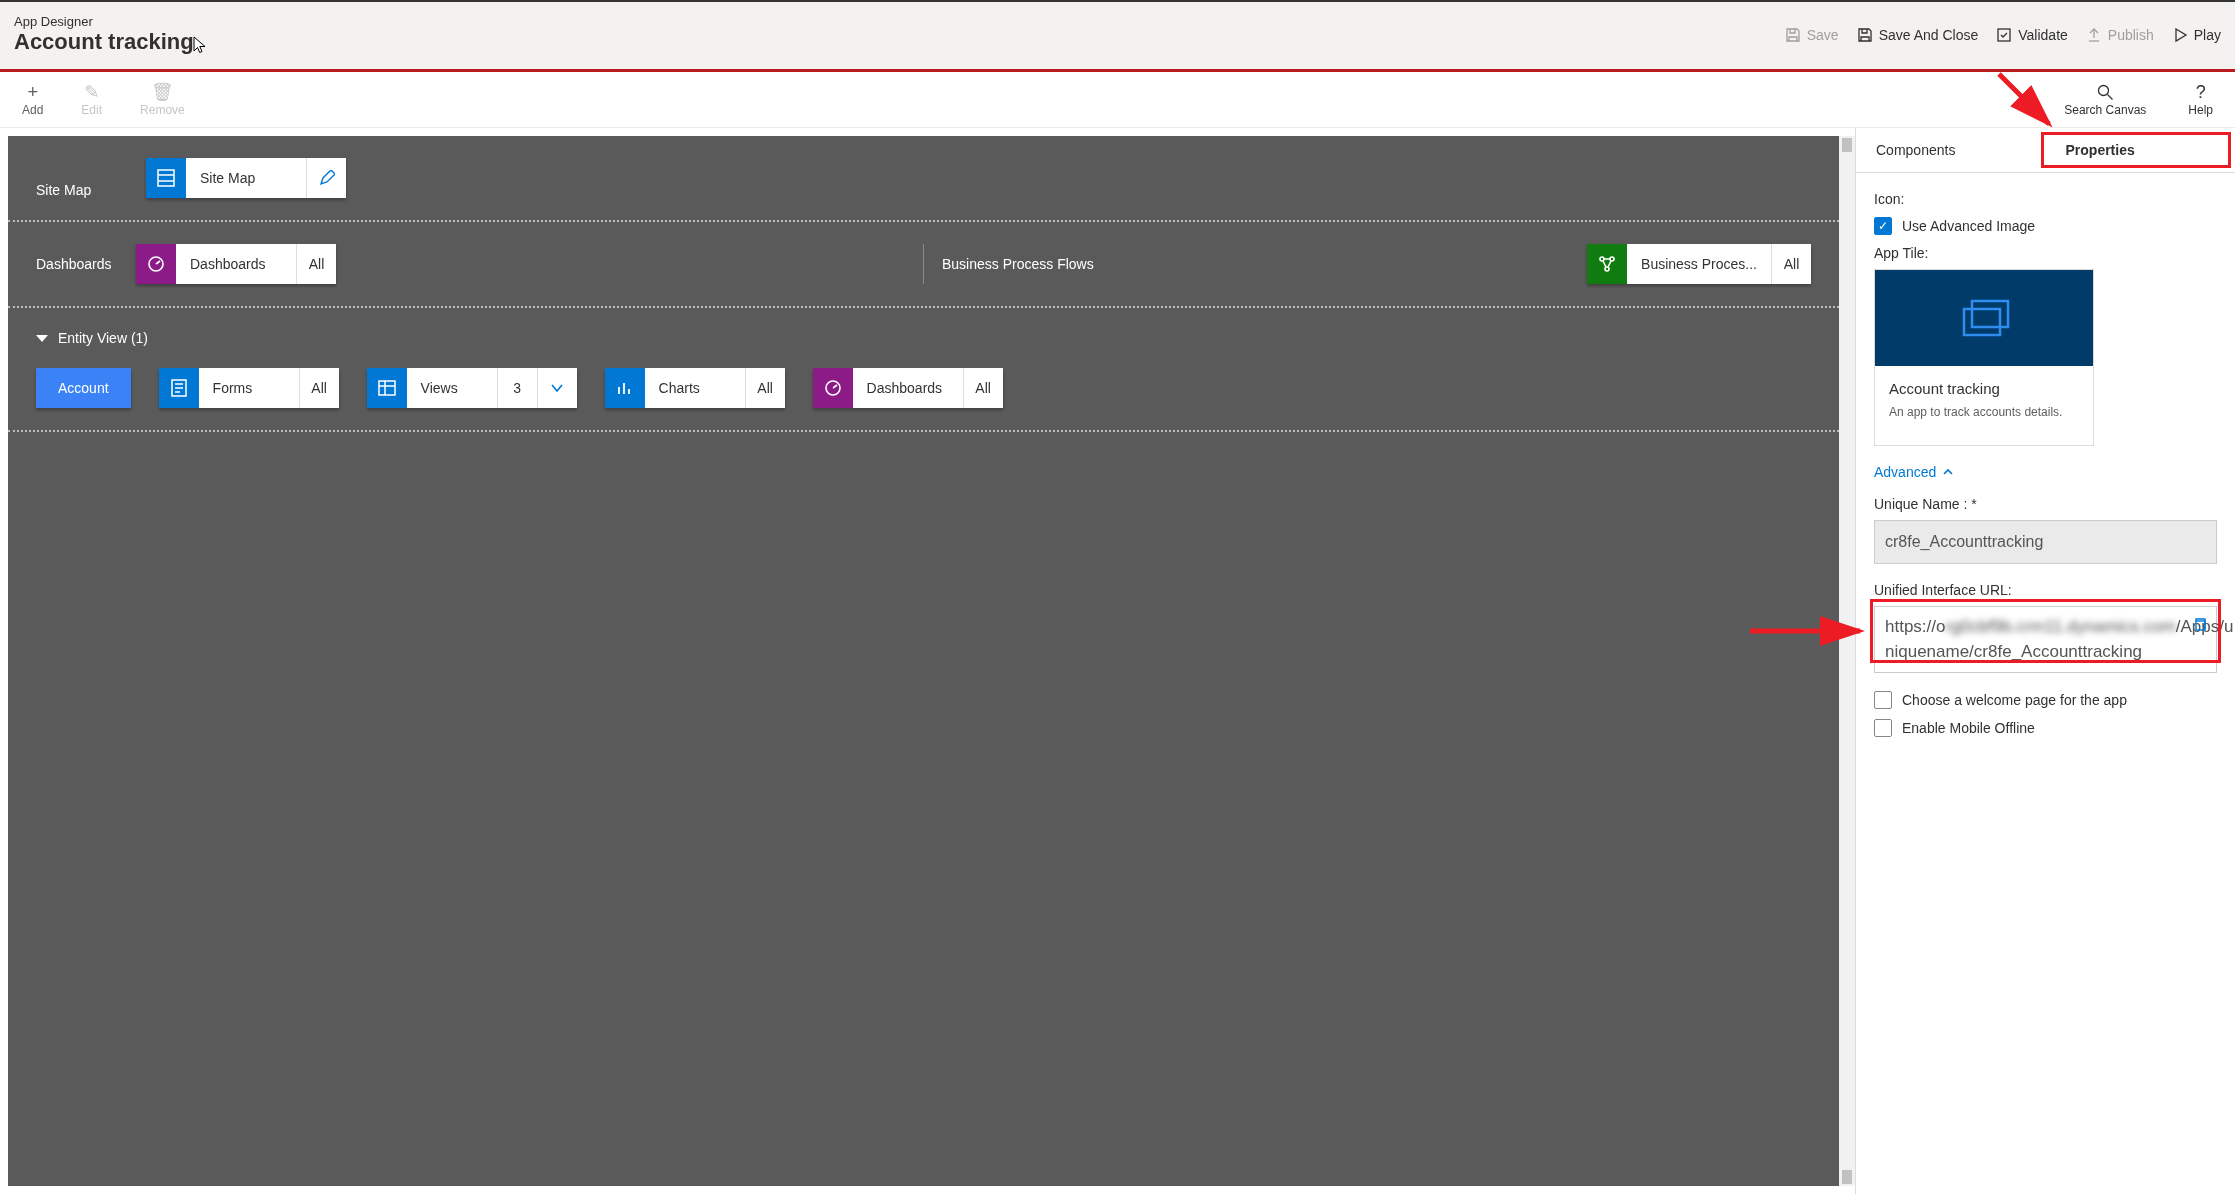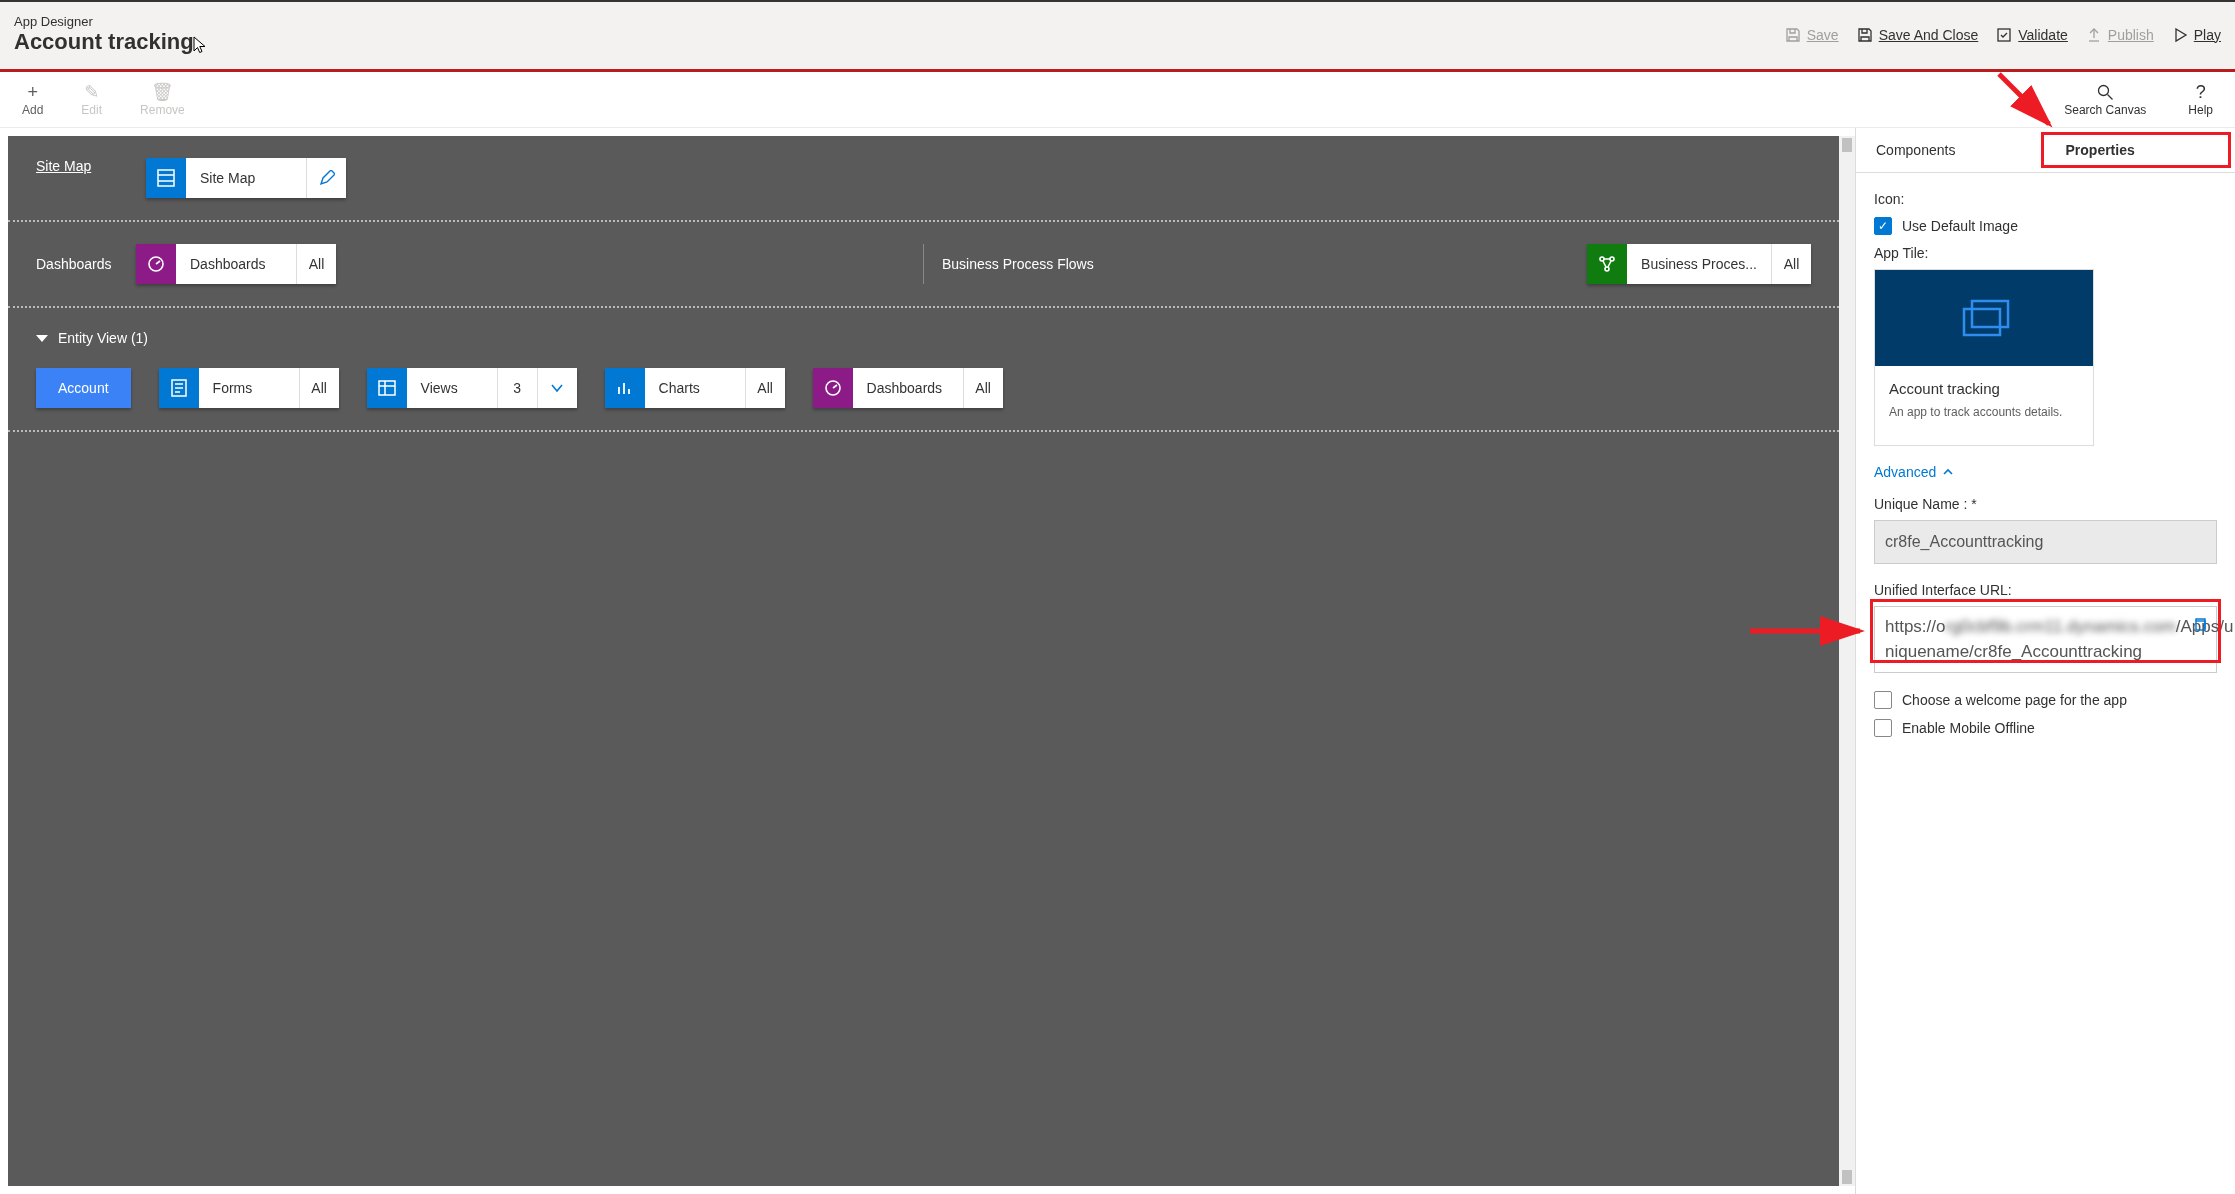--- a/index.html
+++ b/index.html
@@ -4,21 +4,21 @@
 <style>
 * { box-sizing: border-box; margin: 0; padding: 0; }
 body { font-family: "Segoe UI", "Helvetica Neue", Arial, sans-serif; font-size: 14px; color: #323130; background: #fff; overflow: hidden; }
 
 
 .titlebar { display: flex; align-items: center; justify-content: space-between; padding: 8px 14px 10px 14px; border-top: 2px solid #333; border-bottom: 3px solid #b91c1c; background: #f3f2f1; min-height: 72px; }
 .title-left { display: flex; flex-direction: column; }
 .app-designer-label { font-size: 13px; color: #323130; }
 .app-name { font-size: 22px; font-weight: 600; color: #323130; }
 .title-right { display: flex; align-items: center; gap: 18px; }
-.tb-btn { display: inline-flex; align-items: center; gap: 6px; cursor: pointer; font-size: 14px; color: #323130; text-decoration: underline; }
+.tb-btn { display: inline-flex; align-items: center; gap: 6px; cursor: pointer; font-size: 14px; color: #323130; }
 .tb-btn.disabled { color: #a19f9d; cursor: default; }
 
 
 .toolbar { display: flex; align-items: center; justify-content: space-between; height: 56px; border-bottom: 1px solid #edebe9; padding: 0 12px 0 12px; }
 .tool-left { display: flex; gap: 18px; }
 .tool-btn { display: flex; flex-direction: column; align-items: center; gap: 2px; font-size: 12px; color: #605e5c; cursor: pointer; padding: 4px 10px; }
 .tool-btn.disabled { color: #c8c6c4; cursor: default; }
 .tool-btn .ticon { font-size: 18px; line-height: 18px; }
 
 .tool-right { display: flex; gap: 22px; }
@@ -28,21 +28,21 @@
 .main { display: flex; height: calc(100vh - 128px); }
 .canvas-wrap { flex: 1; display: flex; background: #fff; padding: 8px 0 8px 8px; }
 .canvas { flex: 1; background: #5a5a5a; color: #fff; overflow-y: auto; position: relative; }
 .scrollbar { width: 16px; background: #f1f1f1; position: relative; }
 .scroll-thumb { width: 10px; background: #c1c1c1; position: absolute; left: 3px; }
 
 .canvas-section { padding: 22px 28px; }
 .divider { border: none; border-top: 2px dotted #bbb; }
 
 .row-label { font-size: 14px; color: #fff; display:inline-block; min-width: 100px; }
-.inline-row { display: flex; align-items: flex-start; text-decoration: underline; }
+.inline-row { display: flex; align-items: flex-end; }
 .inline-row .row-label { width: 110px; }
 
 .entity-header { display: flex; align-items: center; gap: 10px; cursor: pointer; }
 .caret-down { display: inline-block; width: 0; height: 0; border-left: 6px solid transparent; border-right: 6px solid transparent; border-top: 7px solid #fff; }
 
 
 .tile { display: inline-flex; background: #fff; color: #333; box-shadow: 0 2px 3px rgba(0,0,0,.3); align-items: stretch; height: 40px; }
 .tile .tile-icon { width: 40px; display: flex; align-items: center; justify-content: center; color: #fff; }
 .tile .tile-label { display: flex; align-items: center; padding: 0 14px; font-size: 14px; min-width: 120px; background: #fff; color: #333; }
 .tile .tile-action { width: 40px; display: flex; align-items: center; justify-content: center; border-left: 1px solid #ddd; color: #0078d4; }
@@ -315,21 +315,21 @@
       <div class="tab">Components</div>
       <div class="tab active" style="position:relative">
         <span>Properties</span>
       </div>
     </div>
 
     <div class="panel-scroll">
       <div class="field-label">Icon:</div>
       <div class="chk-row">
         <span class="chk checked"></span>
-        <span>Use Default Image</span>
+        <span>Use Advanced Image</span>
       </div>
 
       <div class="field-label">App Tile:</div>
       <div class="app-tile-card">
         <div class="app-tile-hero">
           <svg width="60" height="46" viewBox="0 0 60 46" stroke="#2e8def" fill="none" stroke-width="2.5">
             <rect x="18" y="6" width="36" height="26"></rect>
             <rect x="10" y="14" width="36" height="26"></rect>
           </svg>
         </div>

